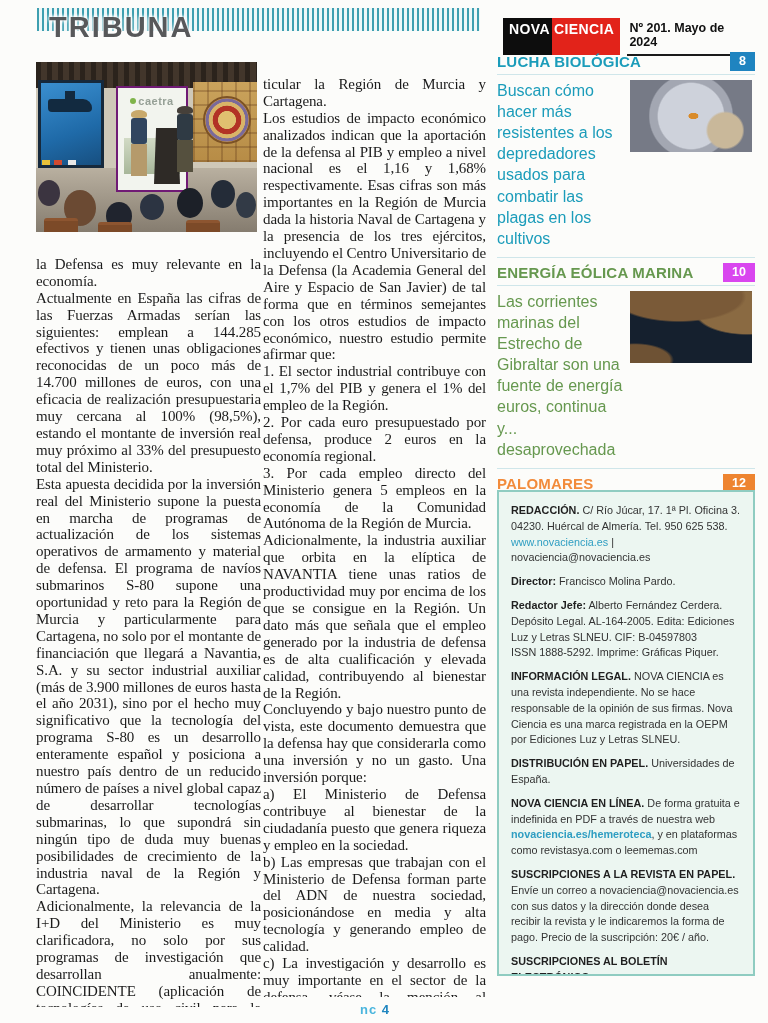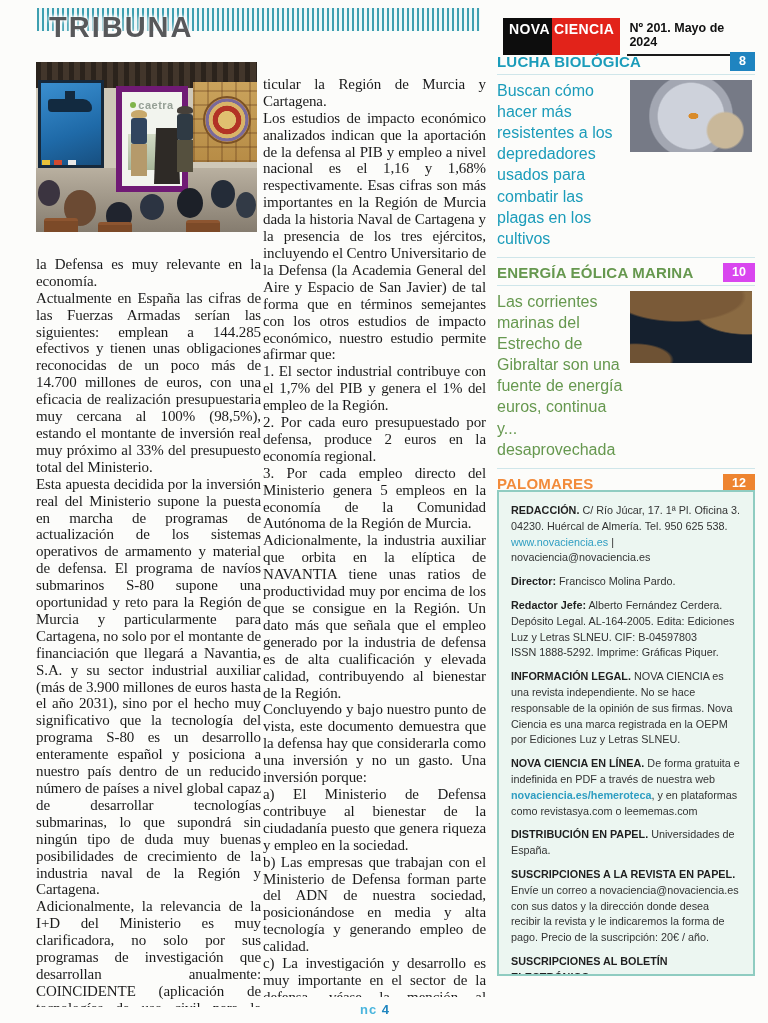--- a/index.html
+++ b/index.html
@@ -27,21 +27,21 @@
   .ph-floor{position:absolute;left:0;top:106px;width:221px;height:64px;
     background:linear-gradient(#b9b0a0,#857c6f);}
   .ph-screen{position:absolute;left:2px;top:18px;width:66px;height:88px;background:#16293c;padding:3px;box-sizing:border-box;}
   .ph-screen-inner{position:relative;width:100%;height:100%;background:linear-gradient(160deg,#3a8fd0 0%,#1f6aa8 60%,#174f80 100%);}
   .ph-screen-inner::after{content:"";position:absolute;left:7px;top:16px;width:44px;height:13px;
     background:#122a40;border-radius:3px 9px 4px 4px;}
   .ph-screen-inner::before{content:"";position:absolute;left:24px;top:8px;width:10px;height:10px;background:#122a40;}
   .ph-screen-bar{position:absolute;left:4px;bottom:3px;height:5px;width:52px;
     background:linear-gradient(90deg,#e8c23a 0 8px,rgba(0,0,0,0) 8px 12px,#d04a30 12px 20px,rgba(0,0,0,0) 20px 26px,#e8e8e8 26px 34px,rgba(0,0,0,0) 34px);}
   .ph-banner{position:absolute;left:80px;top:24px;width:72px;height:106px;background:#f2f4ee;
-    border:6px solid #701a75;box-sizing:border-box;text-align:center;}
+    border:2px solid #701a75;box-sizing:border-box;text-align:center;}
   .ph-banner-logo{margin-top:7px;font-size:11px;font-weight:bold;color:#96a096;letter-spacing:.5px;
     display:inline-flex;align-items:center;gap:2px;}
   .caetra-dot{width:6px;height:6px;border-radius:50%;background:#7fb44a;display:inline-block;}
   .ph-banner-img{position:absolute;left:6px;right:6px;bottom:16px;height:36px;
     background:linear-gradient(#c7d2b8,#8fa27e);opacity:.75;}
   .ph-glass{position:absolute;left:157px;top:20px;width:64px;height:80px;
     background:repeating-linear-gradient(0deg,rgba(90,50,20,.28) 0 2px,rgba(0,0,0,0) 2px 14px),
                repeating-linear-gradient(90deg,rgba(90,50,20,.28) 0 2px,rgba(0,0,0,0) 2px 14px),
                linear-gradient(#caa35c,#b78c46);}
   .ph-glass-circle{position:absolute;left:10px;top:14px;width:44px;height:44px;border-radius:50%;
@@ -253,19 +253,19 @@
 
   <div class="editorial">
     <p><b>REDACCIÓN.</b><span> C/ Río Júcar, 17. 1ª Pl. Oficina 3.
 04230. Huércal de Almería. Tel. 950 625 538.
 </span><a class="link" href="#">www.novaciencia.es</a><span> | </span><span>novaciencia@novaciencia.es</span></p>
     <p><b>Director:</b><span> Francisco Molina Pardo.</span></p>
     <p><b>Redactor Jefe:</b><span> Alberto Fernández Cerdera.
 Depósito Legal. AL-164-2005. Edita: Ediciones Luz y Letras SLNEU. CIF: B-04597803
 ISSN 1888-5292. Imprime: Gráficas Piquer.</span></p>
     <p><b>INFORMACIÓN LEGAL.</b><span> NOVA CIENCIA es una revista independiente. No se hace responsable de la opinión de sus firmas. Nova Ciencia es una marca registrada en la OEPM por Ediciones Luz y Letras SLNEU.</span></p>
+    <p><b>DISTRIBUCIÓN EN PAPEL.</b><span> Universidades de España.</span></p>
     <p><b>NOVA CIENCIA EN LÍNEA.</b><span> De forma gratuita e indefinida en PDF a través de nuestra web </span><a class="link bold" href="#">novaciencia.es/hemeroteca</a><span>, y en plataformas como revistasya.com o leememas.com</span></p>
-    <p><b>DISTRIBUCIÓN EN PAPEL.</b><span> Universidades de España.</span></p>
     <p><b>SUSCRIPCIONES A LA REVISTA EN PAPEL.</b><span> Envíe un correo a novaciencia@novaciencia.es con sus datos y la dirección donde desea recibir la revista y le indicaremos la forma de pago. Precio de la suscripción: 20€ / año.</span></p>
     <p><b>SUSCRIPCIONES AL BOLETÍN ELECTRÓNICO</b></p>
   </div>
 
 </div>
 
 </body></html>

